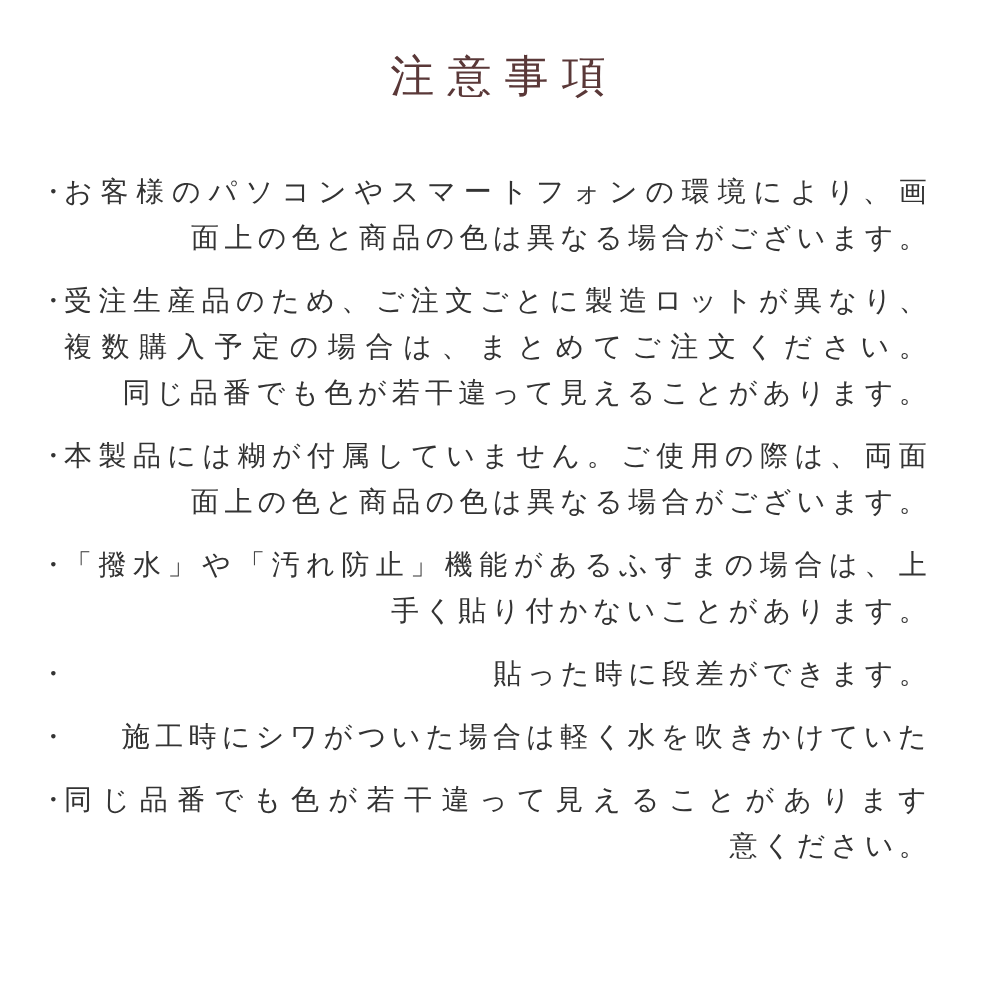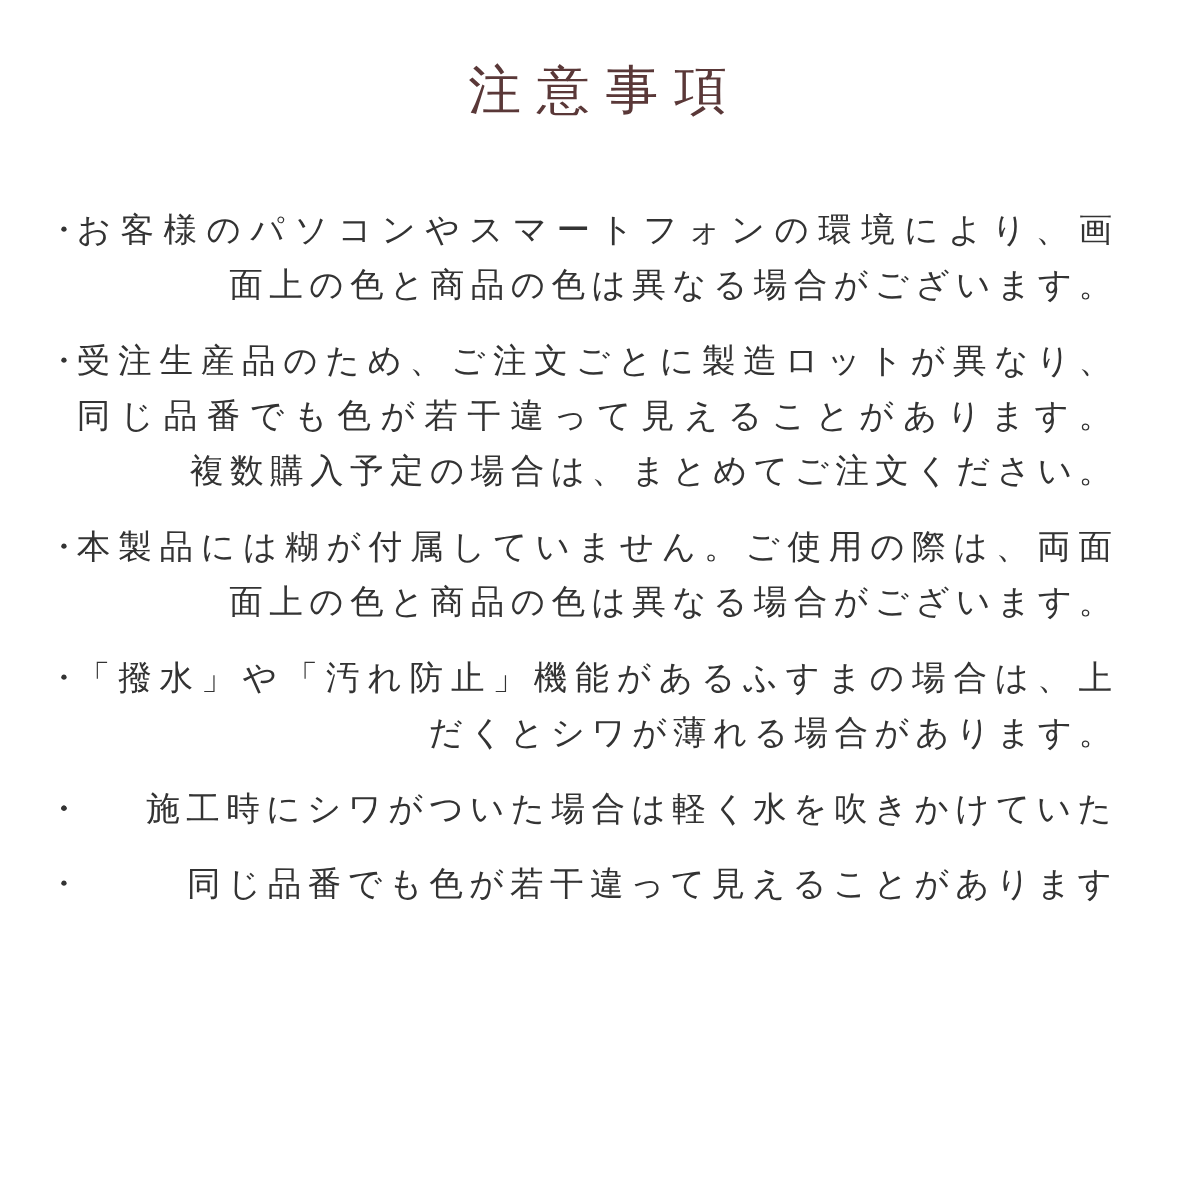--- a/index.html
+++ b/index.html
@@ -73,44 +73,46 @@
 
     <div class="note">
       <span class="bullet">・</span>
       <div class="line">お客様のパソコンやスマートフォンの環境により、画</div>
       <div class="line">面上の色と商品の色は異なる場合がございます。</div>
     </div>
 
     <div class="note">
       <span class="bullet">・</span>
       <div class="line">受注生産品のため、ご注文ごとに製造ロットが異なり、</div>
+      <div class="line">複数購入予定の場合は、まとめてご注文ください。</div>
       <div class="line">同じ品番でも色が若干違って見えることがあります。</div>
-      <div class="line">複数購入予定の場合は、まとめてご注文ください。</div>
     </div>
 
     <div class="note">
       <span class="bullet">・</span>
       <div class="line">本製品には糊が付属していません。ご使用の際は、両面</div>
       <div class="line">面上の色と商品の色は異なる場合がございます。</div>
     </div>
 
     <div class="note">
       <span class="bullet">・</span>
       <div class="line">「撥水」や「汚れ防止」機能があるふすまの場合は、上</div>
-      <div class="line">だくとシワが薄れる場合があります。</div>
+      <div class="line">手く貼り付かないことがあります。</div>
     </div>
 
     <div class="note">
       <span class="bullet">・</span>
+      <div class="line">貼った時に段差ができます。</div>
     </div>
 
     <div class="note">
       <span class="bullet">・</span>
       <div class="line">施工時にシワがついた場合は軽く水を吹きかけていた</div>
     </div>
 
     <div class="note">
       <span class="bullet">・</span>
       <div class="line">同じ品番でも色が若干違って見えることがあります</div>
+      <div class="line">意ください。</div>
     </div>
 
   </div>
 </div>
 
 </body></html>

